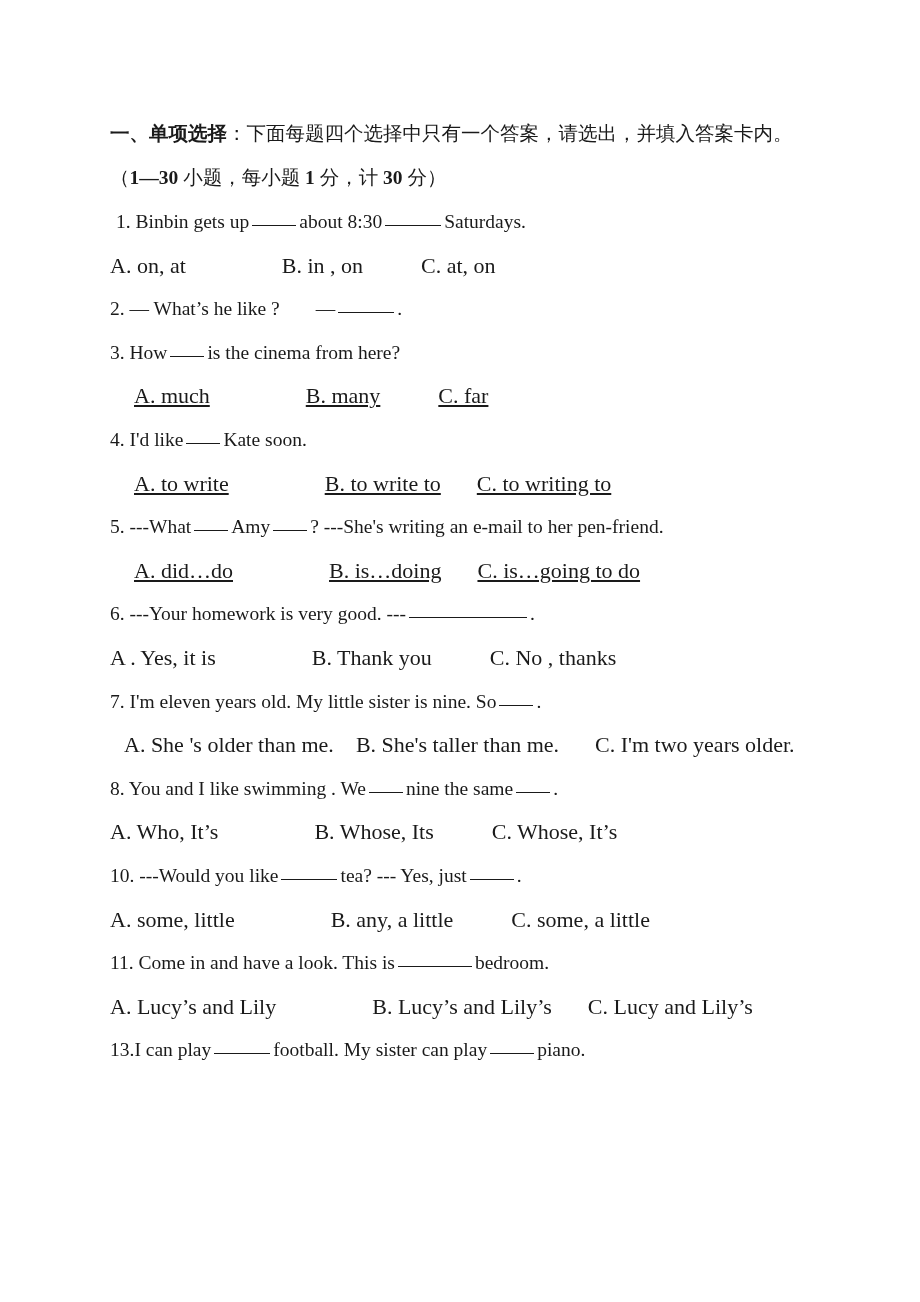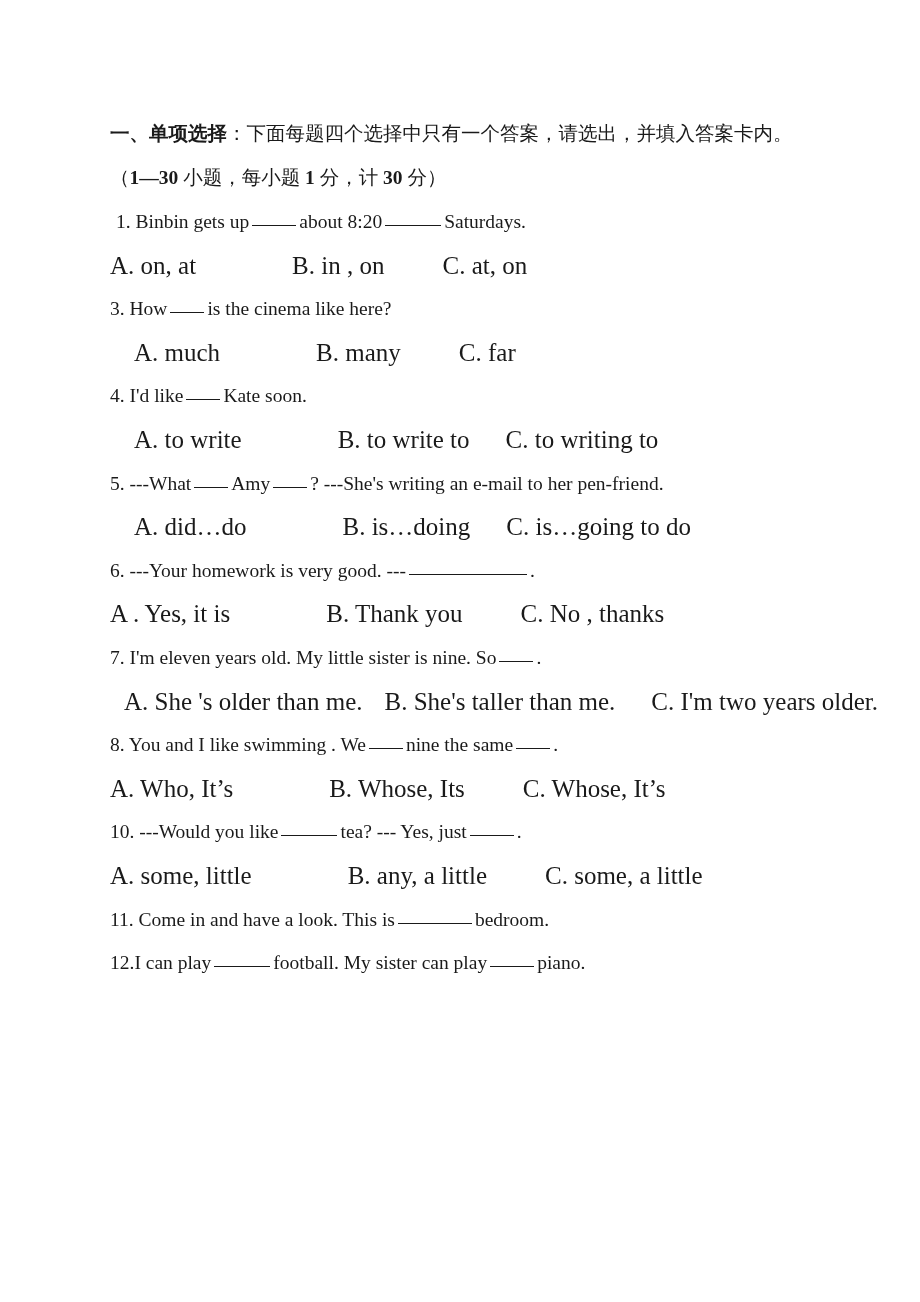--- a/index.html
+++ b/index.html
@@ -42,25 +42,25 @@
   }
 
   .stem {
     font-size: 19.5px;
     line-height: 43.6px;
     white-space: nowrap;
   }
   .stem-indent-sm { padding-left: 6px; }
 
   .opts {
-    font-size: 25px;
+    font-size: 22px;
     line-height: 43.6px;
     white-space: nowrap;
   }
-  .opts-indent { padding-left: 24px; }
+  .opts-indent { padding-left: 24px; text-decoration: underline; }
   .sp-lg  { display: inline-block; width: 96px; }
   .sp-md  { display: inline-block; width: 58px; }
   .sp-sm  { display: inline-block; width: 36px; }
   .sp-xs  { display: inline-block; width: 22px; }
   .sp-xxs { display: inline-block; width: 12px; }
 
   
   .blank {
     display: inline-block;
     border-bottom: 1.3px solid #1a1a1a;
@@ -77,25 +77,26 @@
 </head>
 <body>
 
 <div id="page">
   <div class="content">
 
     <div class="header-line"><span class="hd-bold">一、单项选择</span><span>：下面每题四个选择中只有一个答案，请选出，并填入答案卡内。</span></div>
 
     <div class="header-line"><span>（</span><span class="hd-bold">1—30</span><span> 小题，每小题 </span><span class="hd-bold">1</span><span> 分，计 </span><span class="hd-bold">30</span><span> 分</span><span>）</span></div>
 
-    <div class="stem stem-indent-sm"><span>1.</span> <span>Binbin gets up</span><span class="blank b-md"></span><span>about 8:20</span><span class="blank b-lg"></span><span>Saturdays.</span></div>
+    <div class="stem stem-indent-sm"><span>1.</span> <span>Binbin gets up</span><span class="blank b-md"></span><span>about 8:30</span><span class="blank b-lg"></span><span>Saturdays.</span></div>
     <div class="opts"><span>A. on, at</span><span class="sp-lg"></span><span>B. in , on</span><span class="sp-md"></span><span>C.  at, on</span></div>
 
+    <div class="stem"><span>2.</span> <span>— What’s he like ?</span><span class="sp-sm"></span><span>—</span><span class="blank b-lg"></span><span>.</span></div>
 
-    <div class="stem"><span>3.</span> <span>How</span><span class="blank b-sm"></span><span>is the cinema like here?</span></div>
+    <div class="stem"><span>3.</span> <span>How</span><span class="blank b-sm"></span><span>is the cinema from here?</span></div>
     <div class="opts opts-indent"><span>A. much</span><span class="sp-lg"></span><span>B. many</span><span class="sp-md"></span><span>C. far</span></div>
 
     <div class="stem"><span>4.</span> <span>I'd like</span><span class="blank b-sm"></span><span>Kate soon.</span></div>
     <div class="opts opts-indent"><span>A. to write</span><span class="sp-lg"></span><span>B. to write to</span><span class="sp-sm"></span><span>C. to writing to</span></div>
 
     <div class="stem"><span>5.</span> <span>---What</span><span class="blank b-sm"></span><span>Amy</span><span class="blank b-sm"></span><span>? ---She's writing an e-mail to her pen-friend.</span></div>
     <div class="opts opts-indent"><span>A. did…do</span><span class="sp-lg"></span><span>B. is…doing</span><span class="sp-sm"></span><span>C. is…going to do</span></div>
 
     <div class="stem"><span>6.</span> <span>---Your homework is very good. ---</span><span class="blank b-xxl"></span><span>.</span></div>
     <div class="opts"><span>A . Yes, it is</span><span class="sp-lg"></span><span>B. Thank you</span><span class="sp-md"></span><span>C. No , thanks</span></div>
@@ -104,17 +105,18 @@
     <div class="opts" style="padding-left:14px;"><span>A. She 's older than me.</span><span class="sp-xs"></span><span>B. She's taller than me.</span><span class="sp-sm"></span><span>C. I'm two years older.</span></div>
 
     <div class="stem"><span>8.</span> <span>You and I like swimming . We</span><span class="blank b-sm"></span><span>nine the same</span><span class="blank b-sm"></span><span>.</span></div>
 
     <div class="opts"><span>A. Who, It’s</span><span class="sp-lg"></span><span>B. Whose, Its</span><span class="sp-md"></span><span>C. Whose, It’s</span></div>
 
     <div class="stem"><span>10.</span> <span>---Would you like</span><span class="blank b-lg"></span><span>tea? --- Yes, just</span><span class="blank b-md"></span><span>.</span></div>
     <div class="opts"><span>A. some, little</span><span class="sp-lg"></span><span>B. any, a little</span><span class="sp-md"></span><span>C. some, a little</span></div>
 
     <div class="stem"><span>11.</span> <span>Come in and have a look. This is</span><span class="blank b-xl"></span><span>bedroom.</span></div>
+    <div class="opts"><span>A. Lucy’s and Lily</span><span class="sp-lg"></span><span>B. Lucy’s and Lily’s</span><span class="sp-sm"></span><span>C. Lucy and Lily’s</span></div>
 
-    <div class="stem"><span>12.</span><span>I can play</span><span class="blank b-lg"></span><span>football. My sister can play</span><span class="blank b-md"></span><span>piano.</span></div>
+    <div class="stem"><span>13.</span><span>I can play</span><span class="blank b-lg"></span><span>football. My sister can play</span><span class="blank b-md"></span><span>piano.</span></div>
 
   </div>
 </div>
 
 </body></html>

